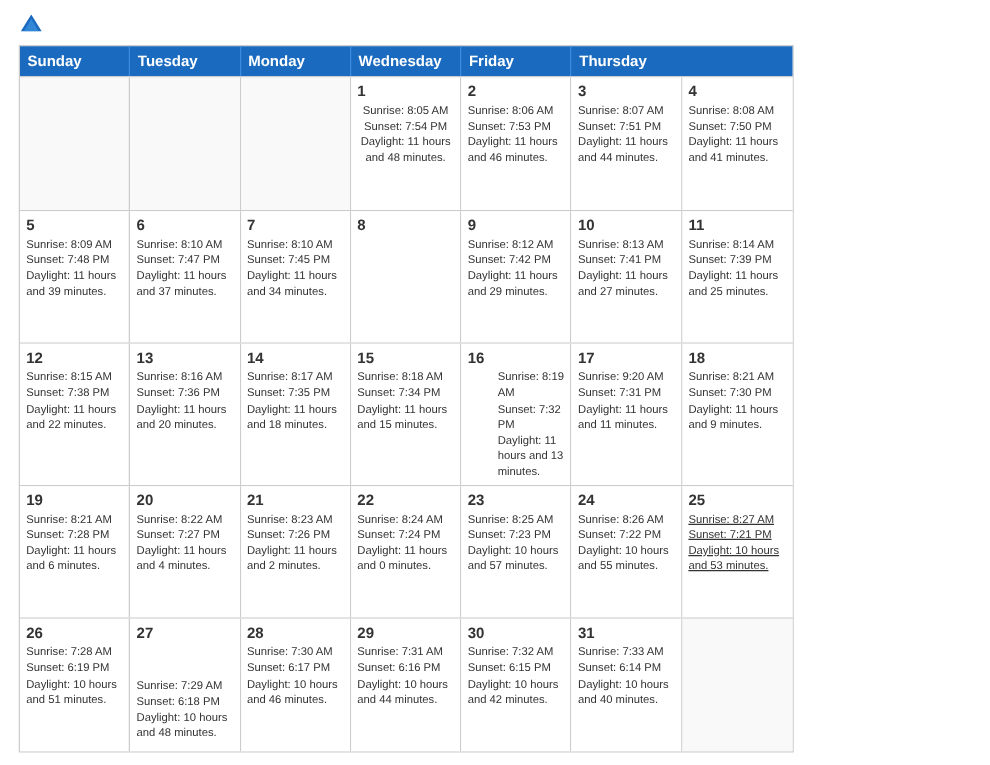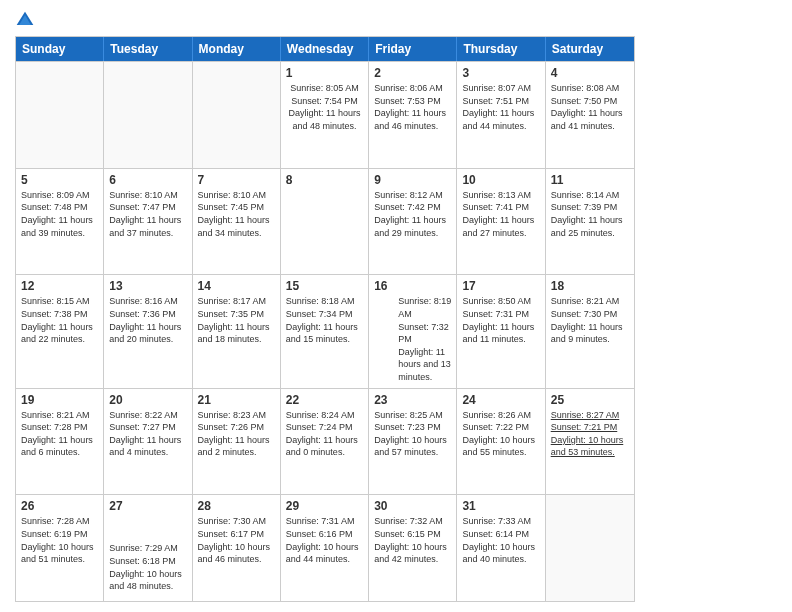--- a/index.html
+++ b/index.html
@@ -129,21 +129,20 @@
   </div>
 
   <div class="calendar">
     <div class="cal-header" id="cal-header">
         <div class="cal-header-cell">Sunday</div>
         <div class="cal-header-cell">Tuesday</div>
         <div class="cal-header-cell">Monday</div>
         <div class="cal-header-cell">Wednesday</div>
         <div class="cal-header-cell">Friday</div>
         <div class="cal-header-cell">Thursday</div>
-        <div class="cal-header-cell">Saturday</div>
       </div>
     <div class="cal-body" id="cal-body">
         <div class="cal-row">
           <div class="cal-cell empty"></div>
           <div class="cal-cell empty"></div>
           <div class="cal-cell empty"></div>
           <div class="cal-cell">
             <span class="day-number">1</span>
             <div class="cell-info" style="white-space: pre-line; text-align: center;">Sunrise: 8:05 AM
 Sunset: 7:54 PM
@@ -235,21 +234,21 @@
 Daylight: 11 hours and 15 minutes.</div>
           </div>
           <div class="cal-cell">
             <span class="day-number">16</span>
             <div class="cell-info" style="white-space: pre-line; margin-left: 24px;">Sunrise: 8:19 AM
 Sunset: 7:32 PM
 Daylight: 11 hours and 13 minutes.</div>
           </div>
           <div class="cal-cell">
             <span class="day-number">17</span>
-            <div class="cell-info" style="white-space: pre-line;">Sunrise: 8:50 AM
+            <div class="cell-info" style="white-space: pre-line;">Sunrise: 9:20 AM
 Sunset: 7:31 PM
 Daylight: 11 hours and 11 minutes.</div>
           </div>
           <div class="cal-cell">
             <span class="day-number">18</span>
             <div class="cell-info" style="white-space: pre-line;">Sunrise: 8:21 AM
 Sunset: 7:30 PM
 Daylight: 11 hours and 9 minutes.</div>
           </div>
         </div>

